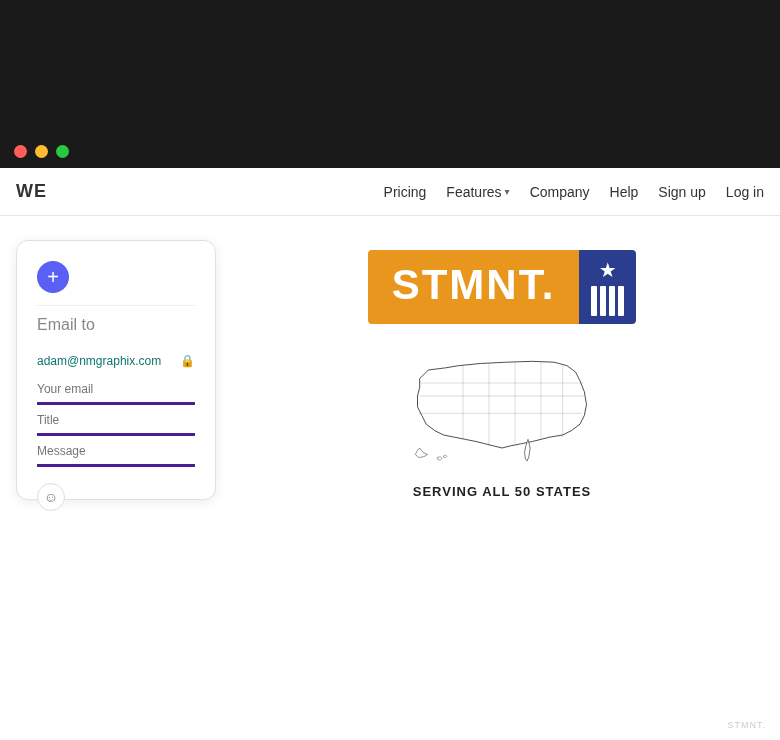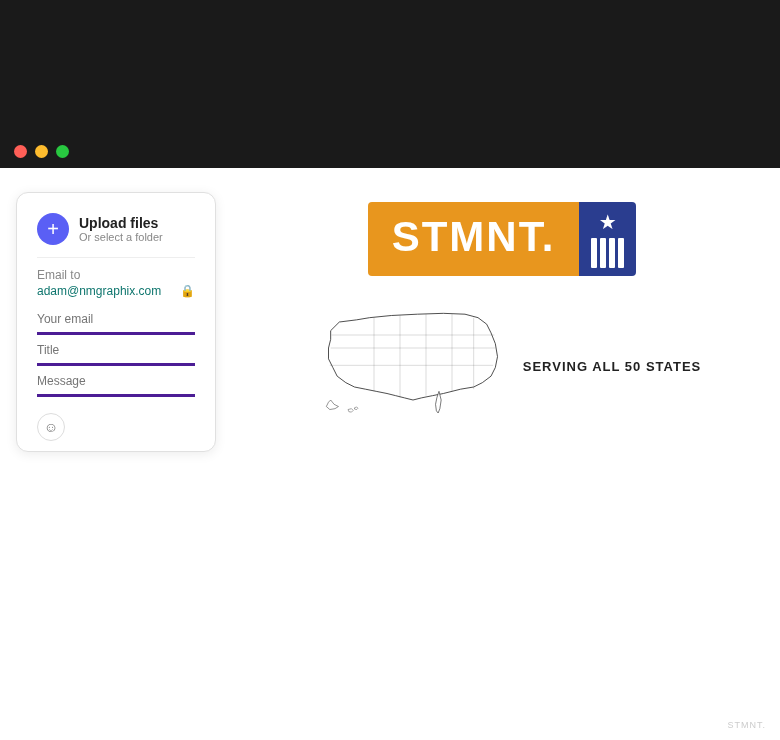--- a/index.html
+++ b/index.html
@@ -128,23 +128,23 @@
     .upload-subtitle {
       font-size: 11px;
       color: #888;
     }
     .upload-divider {
       height: 1px;
       background: #eee;
       margin: 10px 0;
     }
     .email-to-label {
-      font-size: 12px;
+      font-size: 16px;
       color: #888;
-      margin-bottom: 2px;
+      margin-bottom: 20px;
     }
     .email-to-row {
       display: flex;
       align-items: center;
       justify-content: space-between;
       margin-bottom: 8px;
     }
     .email-to-value {
       font-size: 12px;
       color: #0f766e;
@@ -253,21 +253,21 @@
     .stripe {
       width: 6px;
       height: 30px;
       background: #fff;
       border-radius: 1px;
     }
 
     
     .usa-map-section {
       display: flex;
-      flex-direction: row;
+      flex-direction: column;
       align-items: center;
     }
     .usa-map {
       width: 220px;
       height: 130px;
     }
     .serving-text {
       font-size: 13px;
       font-weight: 700;
       color: #222;
@@ -291,30 +291,40 @@
 <div class="title-bar">
   <div class="traffic-lights">
     <div class="traffic-light tl-red"></div>
     <div class="traffic-light tl-yellow"></div>
     <div class="traffic-light tl-green"></div>
   </div>
 </div>
 
 <div class="main-area">
 
+  <nav class="top-nav">
+    <div class="nav-logo">WE</div>
+    <div class="nav-links">
+      <a class="nav-link">Pricing</a>
+      <a class="nav-link">
+        <span>Features</span>
+        <span class="chevron-down">▾</span>
+      </a>
+      <a class="nav-link">Company</a>
+      <a class="nav-link">Help</a>
+      <a class="nav-link nav-link-signup">Sign up</a>
+      <a class="nav-link nav-link-login">Log in</a>
+    </div>
+  </nav>
 
   <div class="content-body">
 
     <div class="upload-panel">
       <div class="upload-header">
         <div class="upload-plus-btn">+</div>
-        <div class="upload-title-group">
-          <div class="upload-title">Upload files</div>
-          <div class="upload-subtitle">Or select a folder</div>
-        </div>
       </div>
       <div class="upload-divider"></div>
       <div class="email-to-label">Email to</div>
       <div class="email-to-row">
         <span class="email-to-value">adam@nmgraphix.com</span>
         <span class="lock-icon">🔒</span>
       </div>
       <input class="form-field" placeholder="Your email" style="">
       <input class="form-field" placeholder="Title" style="">
       <input class="form-field" placeholder="Message" style="">

